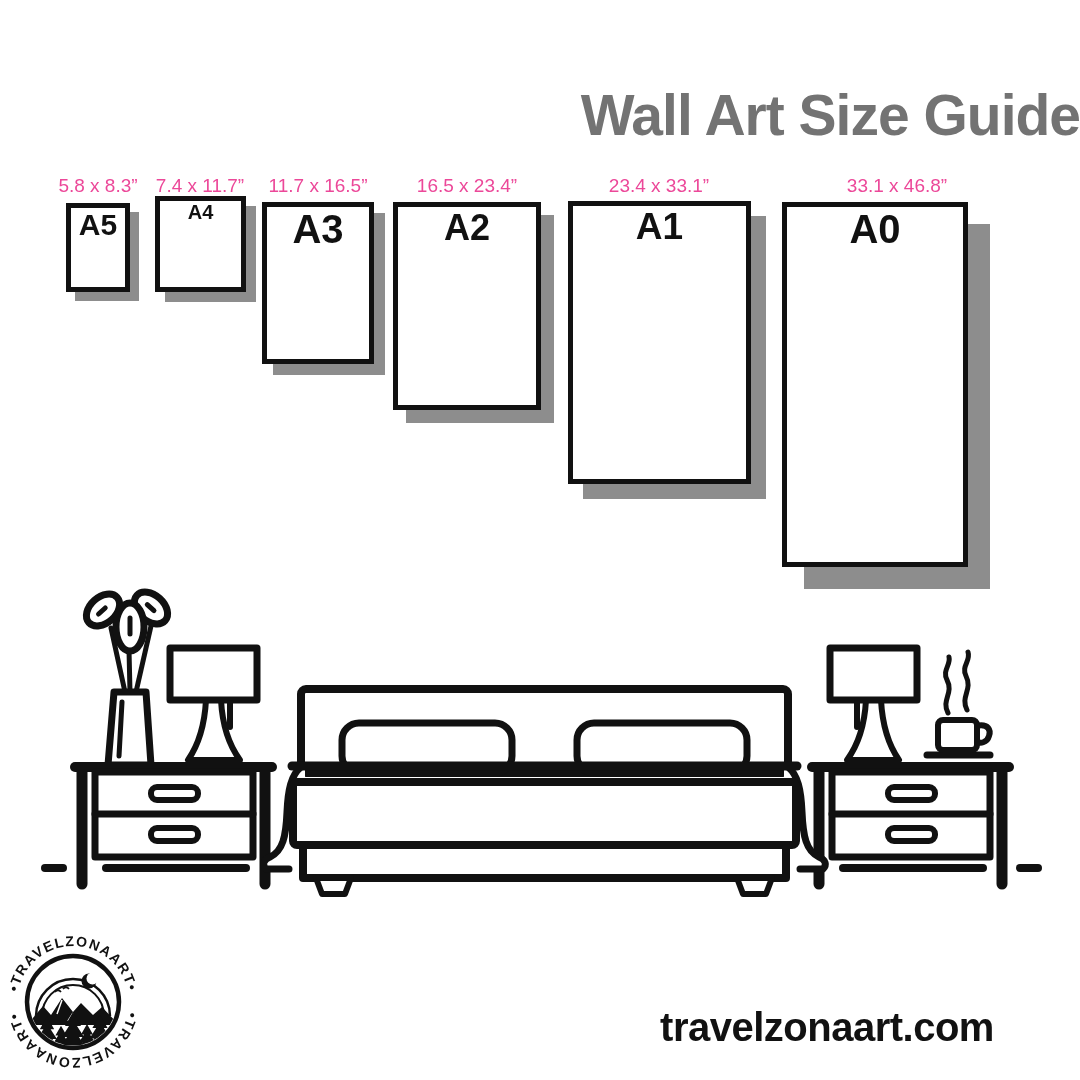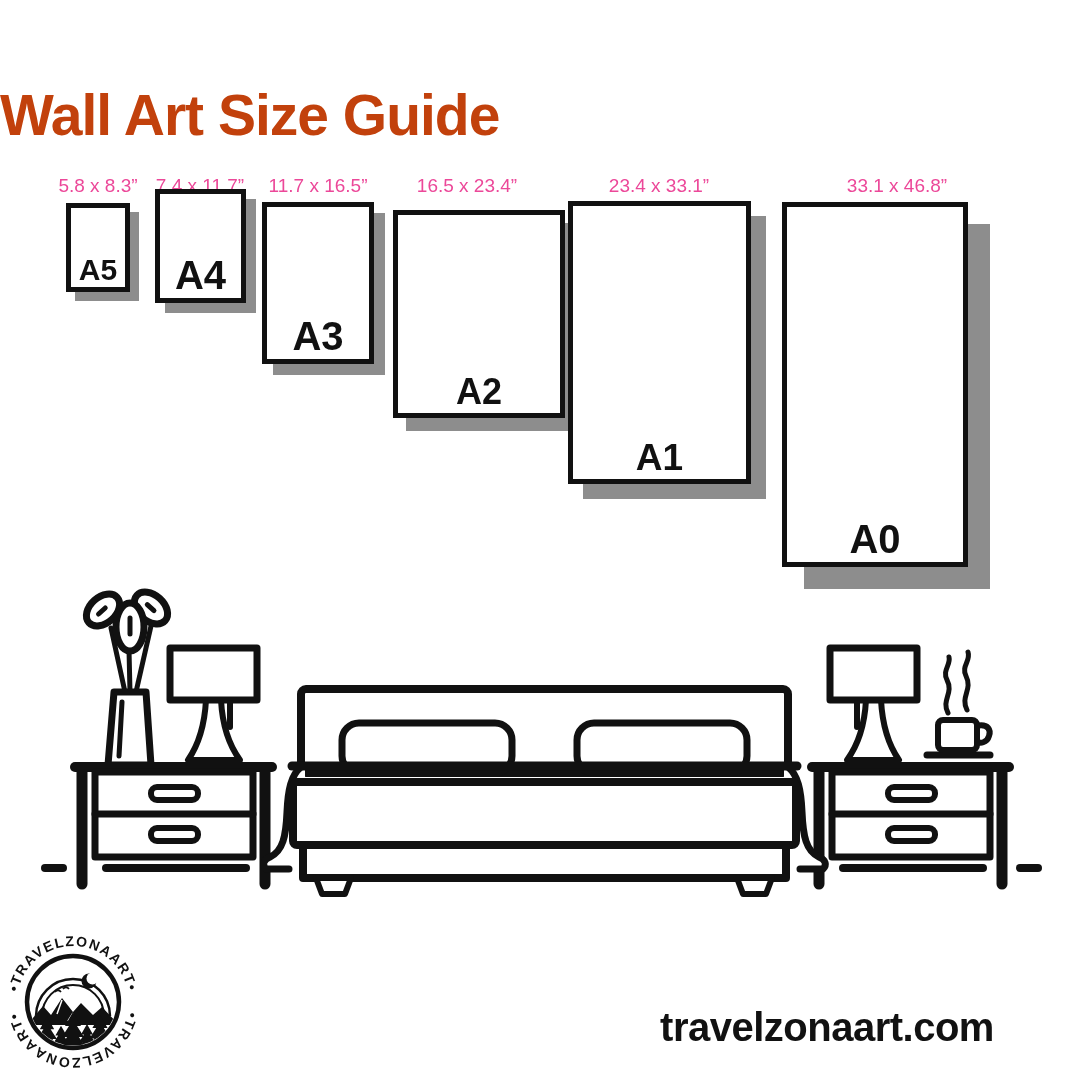--- a/index.html
+++ b/index.html
@@ -1,26 +1,26 @@
 <!DOCTYPE html>
 <html><head>
 <meta charset="utf-8">
 <style>
   html,body{margin:0;padding:0;background:#fff;}
   #canvas{
     position:relative;width:1080px;height:1080px;background:#ffffff;overflow:hidden;
     font-family:"Liberation Sans","DejaVu Sans",sans-serif;color:#111;
   }
   .page-title{
-    position:absolute;left:0;top:44px;width:100%;text-align:left;
-    font-size:57px;font-weight:800;letter-spacing:-1px;color:#c2410c;
+    position:absolute;left:0;top:44px;width:100%;text-align:right;
+    font-size:57px;font-weight:800;letter-spacing:-1px;color:#737373;
   }
   .frame{
     position:absolute;box-sizing:border-box;background:#fff;border:5px solid #111;
-    display:flex;align-items:flex-end;justify-content:center;font-weight:bold;color:#111;
+    display:flex;align-items:flex-start;justify-content:center;font-weight:bold;color:#111;
     box-shadow:var(--sh) var(--sh) 0 #8d8d8d;
   }
   .dim{
     position:absolute;transform:translateX(-50%);white-space:nowrap;
     font-size:19px;font-weight:normal;color:#ec4899;
   }
   .scene-svg{position:absolute;left:35px;top:585px;}
   .logo-svg{position:absolute;left:5px;top:928px;}
   .website{
     position:absolute;left:580px;top:1005px;width:494px;text-align:center;
@@ -38,27 +38,27 @@
   <div class="dim" style="left:98px;top:175px">5.8 x 8.3”</div>
   <div class="dim" style="left:200px;top:175px">7.4 x 11.7”</div>
   <div class="dim" style="left:318px;top:175px">11.7 x 16.5”</div>
   <div class="dim" style="left:467px;top:175px">16.5 x 23.4”</div>
   <div class="dim" style="left:659px;top:175px">23.4 x 33.1”</div>
   <div class="dim" style="left:897px;top:175px">33.1 x 46.8”</div>
 
   <div class="frame" style="left:66px;top:203px;width:64px;height:89px;--sh:9px;font-size:30px">
       <span>A5</span>
     </div>
-  <div class="frame" style="left:155px;top:189px;width:91px;height:114px;--sh:10px;font-size:40px">
+  <div class="frame" style="left:155px;top:196px;width:91px;height:96px;--sh:10px;font-size:20px">
       <span>A4</span>
     </div>
   <div class="frame" style="left:262px;top:202px;width:112px;height:162px;--sh:11px;font-size:40px">
       <span>A3</span>
     </div>
-  <div class="frame" style="left:393px;top:210px;width:172px;height:208px;--sh:13px;font-size:36px">
+  <div class="frame" style="left:393px;top:202px;width:148px;height:208px;--sh:13px;font-size:36px">
       <span>A2</span>
     </div>
   <div class="frame" style="left:568px;top:201px;width:183px;height:283px;--sh:15px;font-size:37px">
       <span>A1</span>
     </div>
   <div class="frame" style="left:782px;top:202px;width:186px;height:365px;--sh:22px;font-size:40px">
       <span>A0</span>
     </div>
 
   <svg class="scene-svg" width="1010" height="320" viewBox="35 585 1010 320" stroke="#111" fill="none" stroke-linecap="round" stroke-linejoin="round">

